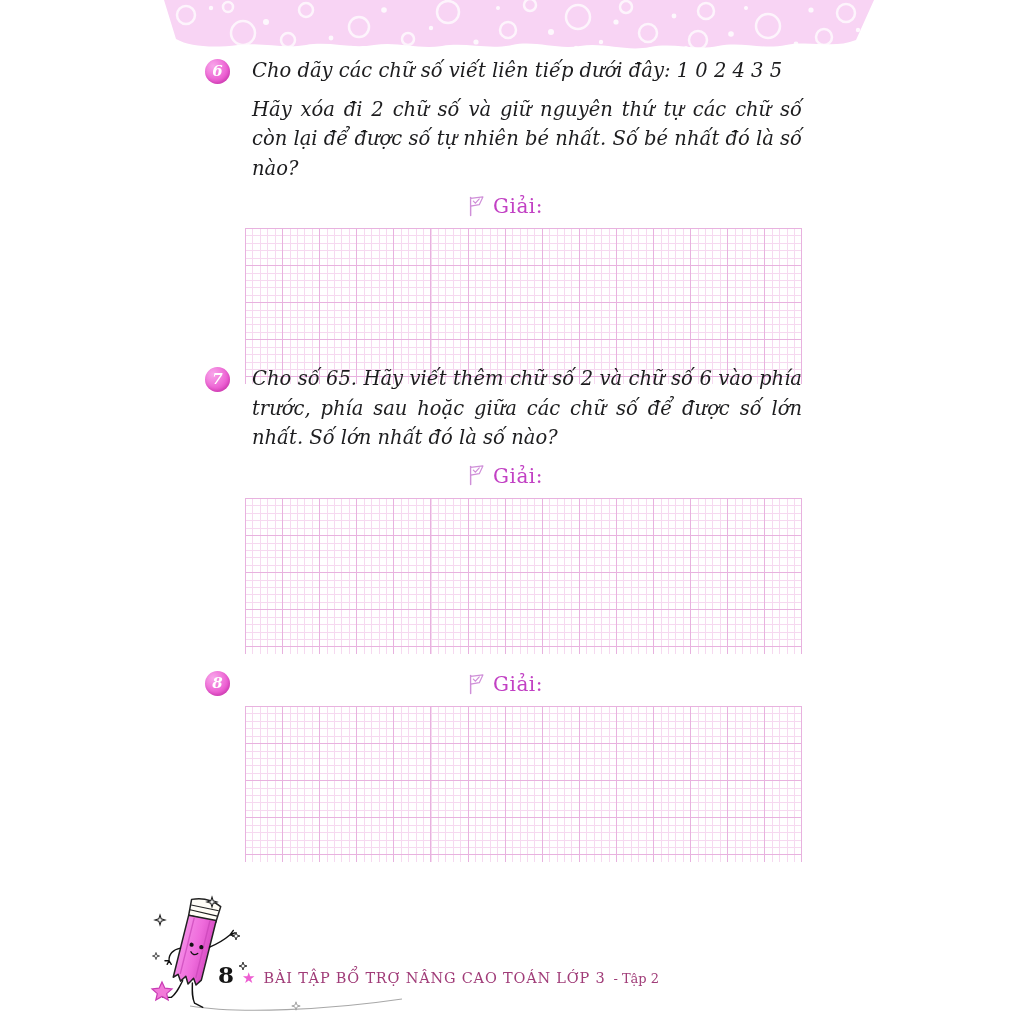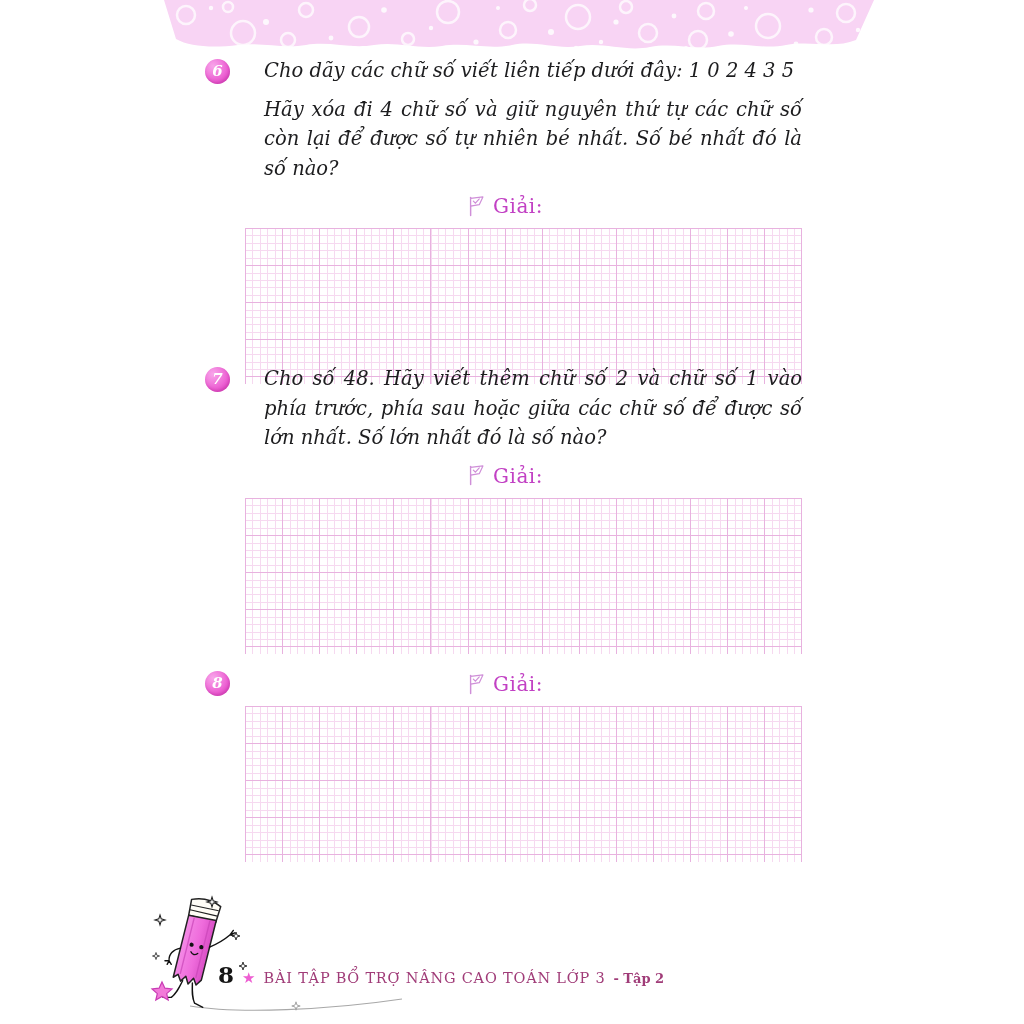--- a/index.html
+++ b/index.html
@@ -13,21 +13,21 @@
   .exercise{position:absolute;left:205px;width:600px;}
   .ex-6{top:56px;} .ex-7{top:364px;} .ex-8{top:668px;}
   .badge{
     position:absolute;left:0;top:3px;width:25px;height:25px;border-radius:50%;
     background:radial-gradient(circle at 32% 28%, var(--badge-pink-light,#f8a6ea), var(--badge-pink,#ec5ed2) 62%, #d943bc);
     color:#fff;display:flex;align-items:center;justify-content:center;
     font:italic 600 15px/1 "DejaVu Serif",serif;
     box-shadow:inset -1px -2px 3px rgba(170,30,140,.35);
   }
   .ex-text{margin-left:43px;width:554px;font-style:italic;font-size:19.5px;line-height:29.5px;}
-  .ex-text p{margin:0 0 9px 16px;text-align:justify;font-style:italic;}
+  .ex-text p{margin:0 0 9px 4px;text-align:justify;font-style:italic;}
   .ex-text p.first-line{text-align:left;}
   .solution-row{
     margin-left:43px;width:514px;display:flex;justify-content:center;align-items:center;gap:6px;
     margin-top:2px;margin-bottom:8px;height:28px;
   }
   .solution-label{
     color:var(--solution-magenta,#c241c4);font-size:20px;letter-spacing:.5px;
     font-family:"DejaVu Serif",serif;
   }
   .flag-icon{display:inline-block;}
@@ -44,21 +44,21 @@
   .footer-line{
     position:absolute;left:218px;top:961px;z-index:2;
     display:flex;align-items:baseline;gap:8px;white-space:nowrap;
   }
   .page-num{font-size:23px;font-weight:bold;color:#151515;font-family:"DejaVu Serif",serif;}
   .footer-star{color:var(--star-pink,#ee5ed2);font-size:15px;}
   .footer-title{
     font-size:14.5px;font-weight:normal;letter-spacing:.8px;color:var(--footer-title,#a03c78);
     font-family:"DejaVu Serif",serif;
   }
-  .footer-volume{font-size:13px;font-weight:bold;color:var(--footer-title,#a03c78);}
+  .footer-volume{font-size:13px;font-weight:normal;color:var(--footer-title,#a03c78);}
 </style>
 </head>
 <body>
 
 <div class="page">
 
   <svg class="header-band" viewBox="0 0 728 56" aria-hidden="true">
     <path d="M18,0 L728,0 L710,40 C688,49 664,40 640,45 C616,50 596,41 572,46 C548,51 528,42 504,47 C480,52 458,42 434,46 C410,50 390,40 366,45 C342,50 320,42 296,46 C272,50 252,41 228,45 C204,49 184,41 160,45 C136,49 116,42 92,45 C68,48 44,47 30,39 Z" fill="#f8d4f4"></path>
     <g fill="none" stroke="#ffffff" stroke-width="2.5" opacity="0.75">
       <circle cx="40" cy="15" r="9"></circle>
@@ -103,37 +103,37 @@
         <circle cx="315" cy="48" r="2"></circle>
         <circle cx="430" cy="48" r="2.2"></circle>
       <circle cx="540" cy="48" r="2"></circle>
     </g>
   </svg>
 
   <section class="exercise ex-6">
     <div class="badge">6</div>
     <div class="ex-text">
       <p class="first-line">Cho dãy các chữ số viết liên tiếp dưới đây: 1 0 2 4 3 5</p>
-      <p>Hãy xóa đi 4 chữ số và giữ nguyên thứ tự các chữ số còn lại để được số tự nhiên bé nhất. Số bé nhất đó là số nào?</p>
+      <p>Hãy xóa đi 2 chữ số và giữ nguyên thứ tự các chữ số còn lại để được số tự nhiên bé nhất. Số bé nhất đó là số nào?</p>
     </div>
     <div class="solution-row">
       <svg class="flag-icon" width="20" height="23" viewBox="0 0 22 24" aria-hidden="true">
         <path d="M4 2 V22" stroke="#cf8fd8" stroke-width="1.6" fill="none" stroke-linecap="round"></path>
         <path d="M4 3 L17.5 1.5 L13.5 10 L4 11.5 Z" fill="#fff" stroke="#cf8fd8" stroke-width="1.3" stroke-linejoin="round"></path>
         <path d="M7 6 l2.2 2.2 L13.5 3.6" fill="none" stroke="#cf8fd8" stroke-width="1.3" stroke-linecap="round"></path>
       </svg>
       <span class="solution-label">Giải:</span>
     </div>
     <div class="grid-box"></div>
   </section>
 
   <section class="exercise ex-7">
     <div class="badge">7</div>
     <div class="ex-text">
-      <p>Cho số 48. Hãy viết thêm chữ số 2 và chữ số 1 vào phía trước, phía sau hoặc giữa các chữ số để được số lớn nhất. Số lớn nhất đó là số nào?</p>
+      <p>Cho số 65. Hãy viết thêm chữ số 2 và chữ số 6 vào phía trước, phía sau hoặc giữa các chữ số để được số lớn nhất. Số lớn nhất đó là số nào?</p>
     </div>
     <div class="solution-row">
       <svg class="flag-icon" width="20" height="23" viewBox="0 0 22 24" aria-hidden="true">
         <path d="M4 2 V22" stroke="#cf8fd8" stroke-width="1.6" fill="none" stroke-linecap="round"></path>
         <path d="M4 3 L17.5 1.5 L13.5 10 L4 11.5 Z" fill="#fff" stroke="#cf8fd8" stroke-width="1.3" stroke-linejoin="round"></path>
         <path d="M7 6 l2.2 2.2 L13.5 3.6" fill="none" stroke="#cf8fd8" stroke-width="1.3" stroke-linecap="round"></path>
       </svg>
       <span class="solution-label">Giải:</span>
     </div>
     <div class="grid-box"></div>

